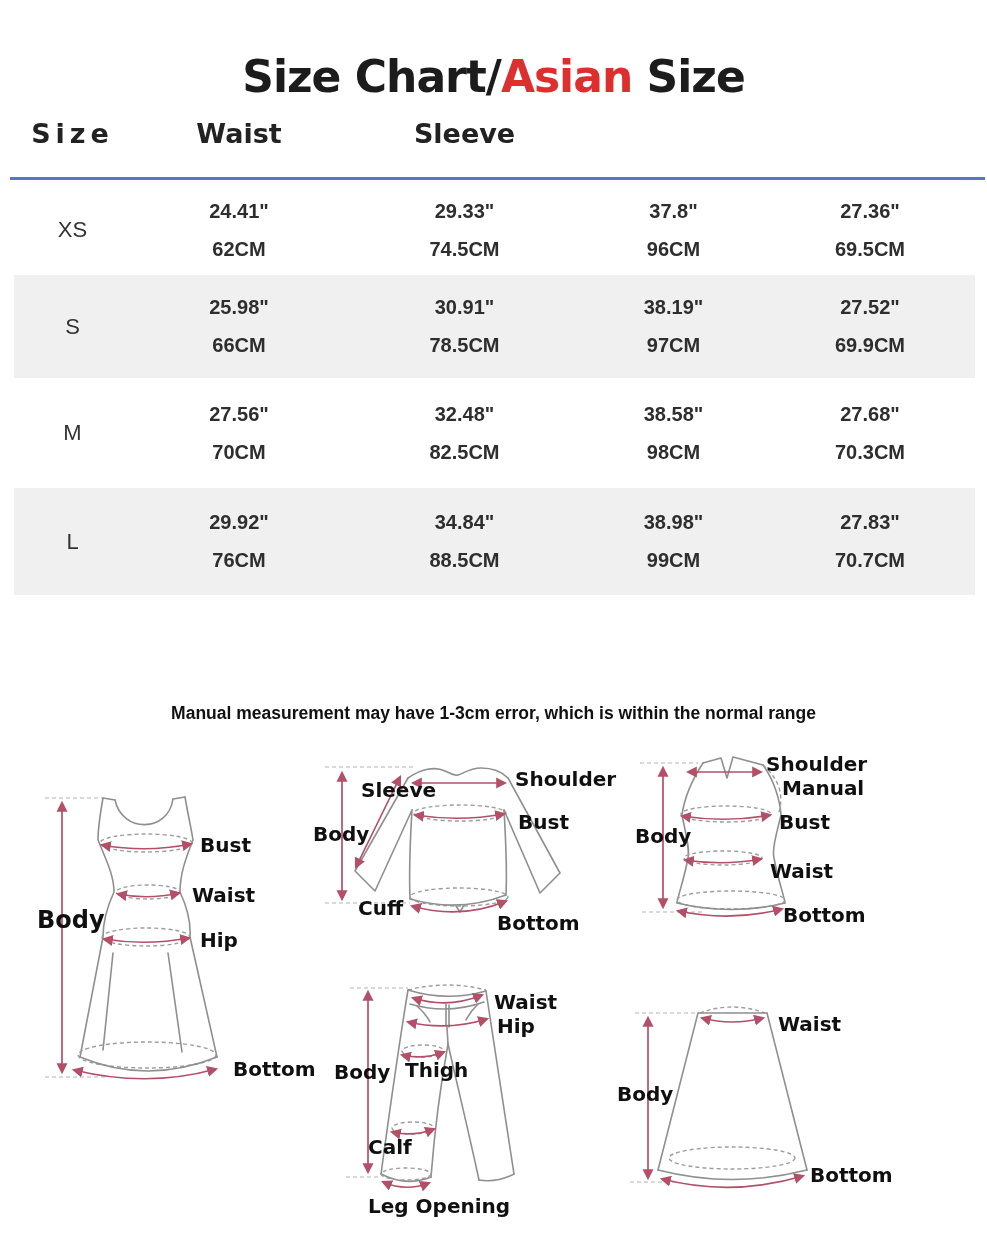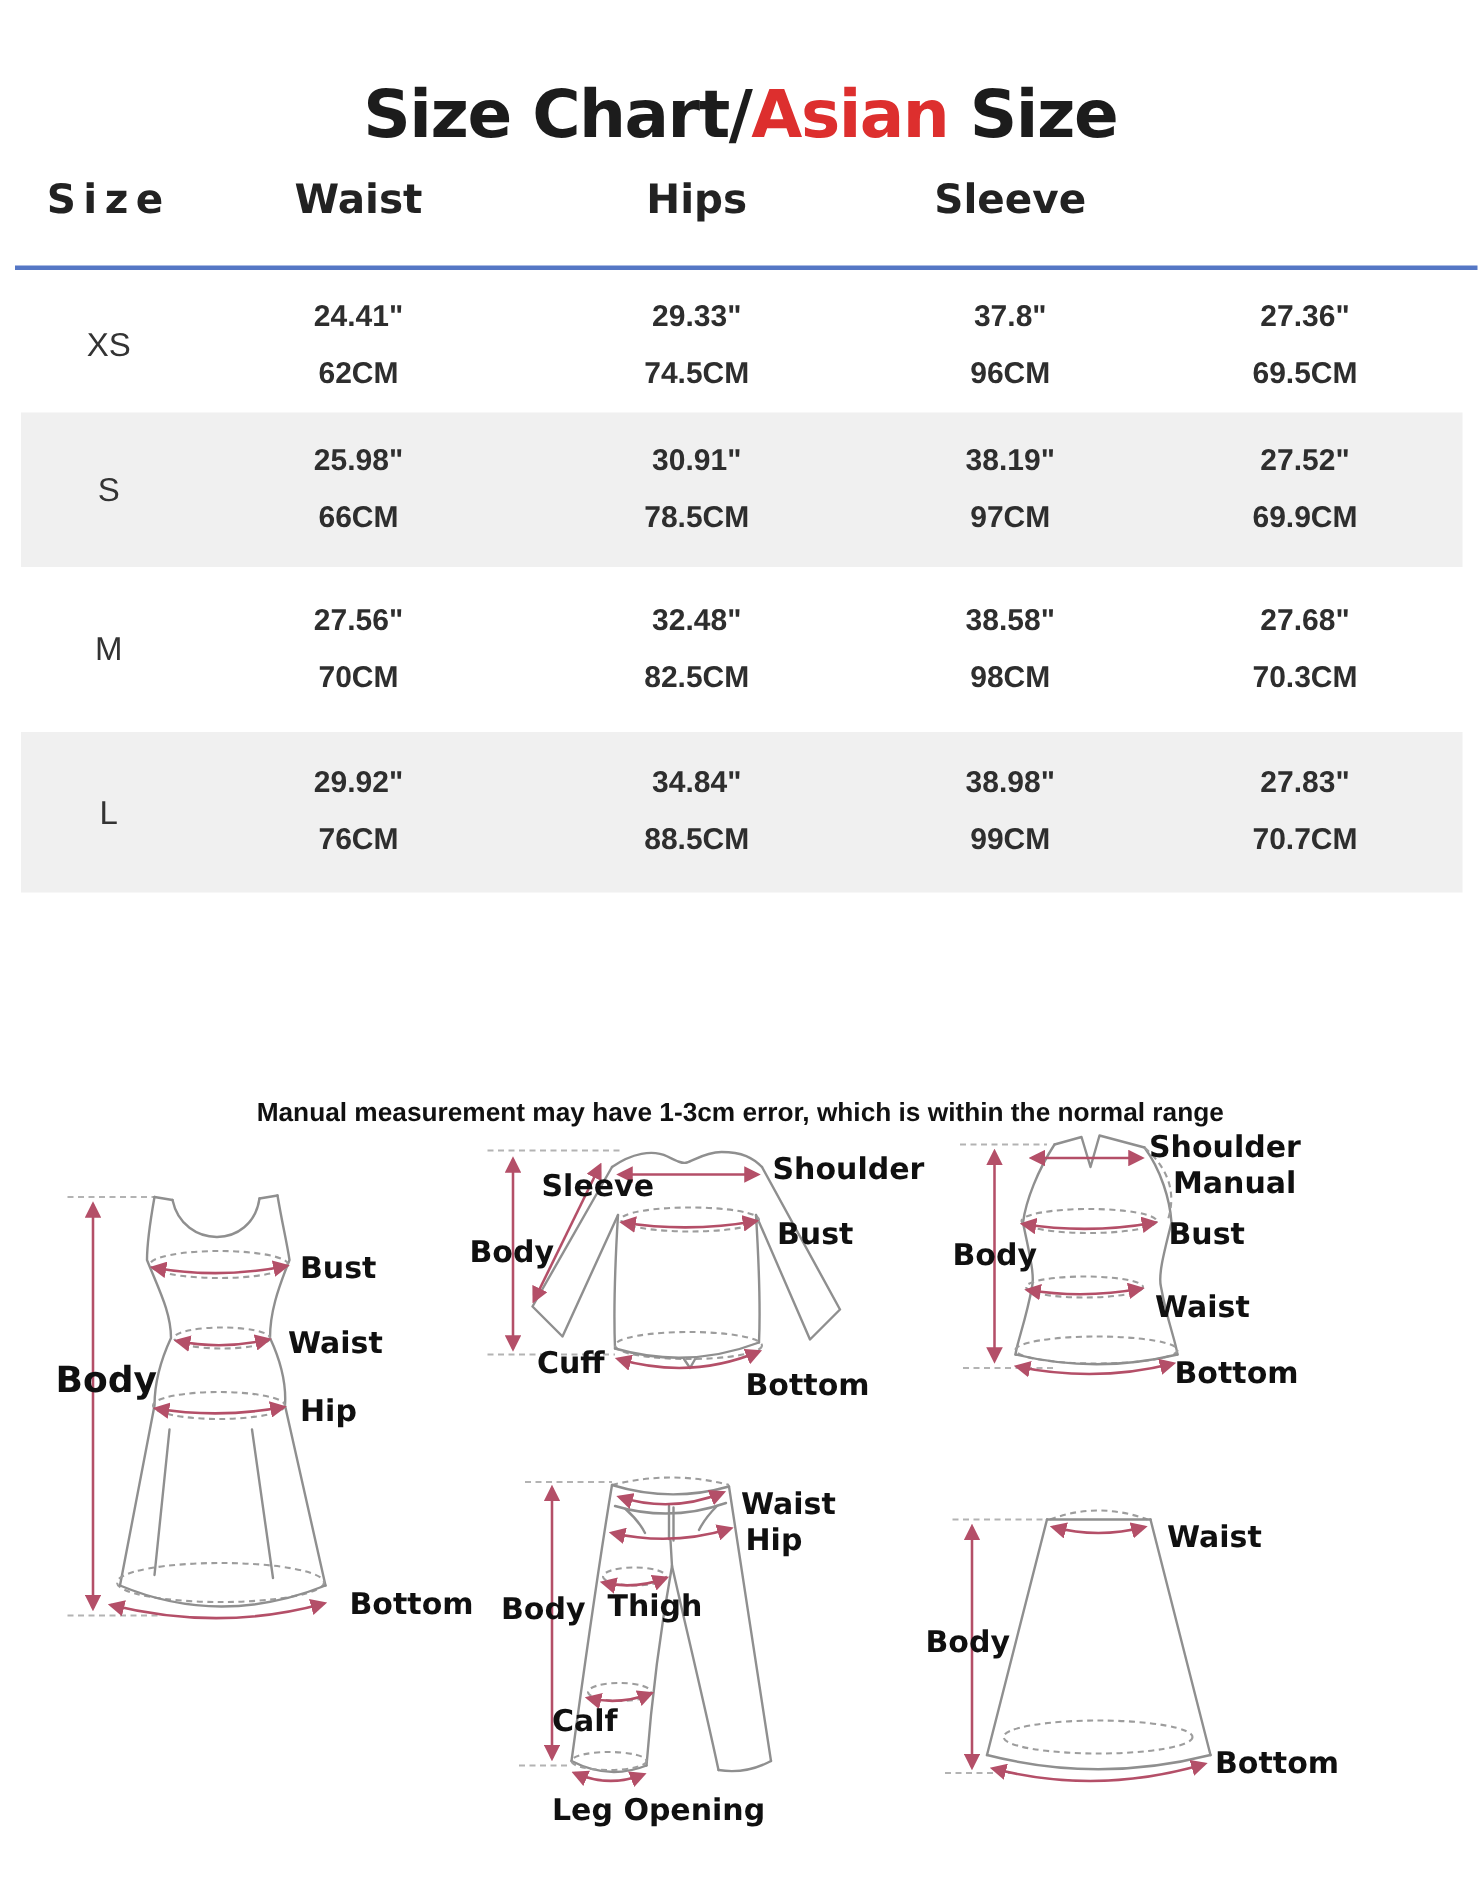--- a/index.html
+++ b/index.html
@@ -19,42 +19,41 @@
   
   .tbody{position:absolute;top:185px;left:14px;width:961px;display:flex;flex-direction:column;}
   .trow{display:grid;grid-template-columns:117px 216px 235px 183px 210px;}
   .r1{height:90px;} .r2{height:103px;} .r3{height:110px;} .r4{height:107px;} .r5{height:95px;}
   .stripe{background:#f0f0f0;}
   .cell{display:flex;flex-direction:column;align-items:center;justify-content:center;gap:15px;
         font-family:"Liberation Sans",sans-serif;font-size:20px;font-weight:700;color:#2e2e2e;}
   .cell.size{font-size:22px;font-weight:400;color:#333;gap:0;}
   
   .note{position:absolute;top:703px;left:0;width:100%;text-align:center;
-        font-family:"Liberation Sans",sans-serif;font-size:17.5px;font-weight:700;color:#111;margin-top:28px;}
+        font-family:"Liberation Sans",sans-serif;font-size:17.5px;font-weight:700;color:#111;}
   
   svg.sketch{position:absolute;overflow:visible;}
   .o{stroke:#8f8f8f;fill:none;stroke-width:1.6;stroke-linecap:round;stroke-linejoin:round;}
   .od{stroke:#9d9d9d;fill:none;stroke-width:1.4;stroke-dasharray:4 3;}
   .g{stroke:#b3b3b3;fill:none;stroke-width:1.2;stroke-dasharray:4 3;}
   .p{stroke:#b44f68;fill:none;stroke-width:1.7;}
   .lbl{position:absolute;font-size:20px;font-weight:700;color:#101010;white-space:nowrap;
        font-family:"DejaVu Sans",sans-serif;}
   .lbl-lg{font-size:24px;}
 </style>
 </head>
 <body>
 
 <div class="page">
 
   <h1 class="title"><span>Size Chart/</span><span class="accent">Asian</span><span> Size</span></h1>
 
   <div class="thead">
     <div class="h-size">Size</div>
     <div>Waist</div>
-    <div>Hips</div>
     <div>Sleeve</div>
   </div>
   <div class="rule"></div>
 
   <div class="tbody">
     <div class="trow r1">
       <div class="cell size">XS</div>
       <div class="cell">
           <span>24.41"</span>
           <span>62CM</span>

